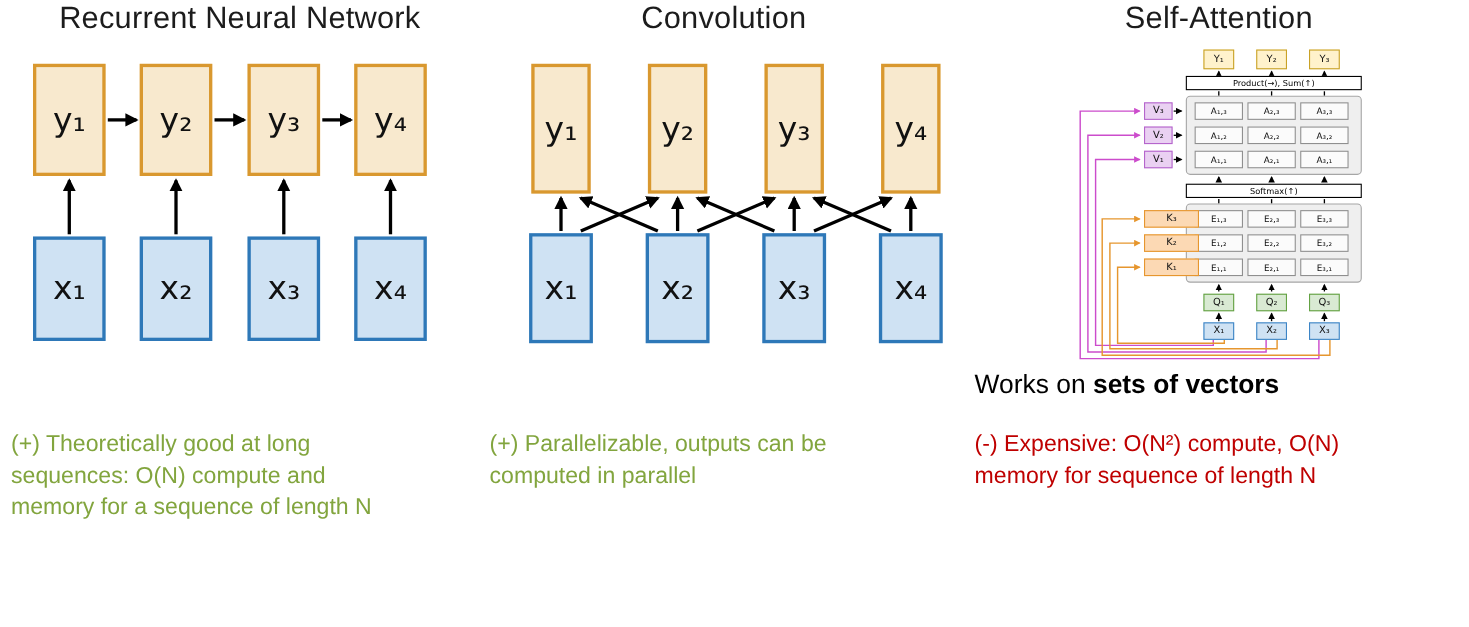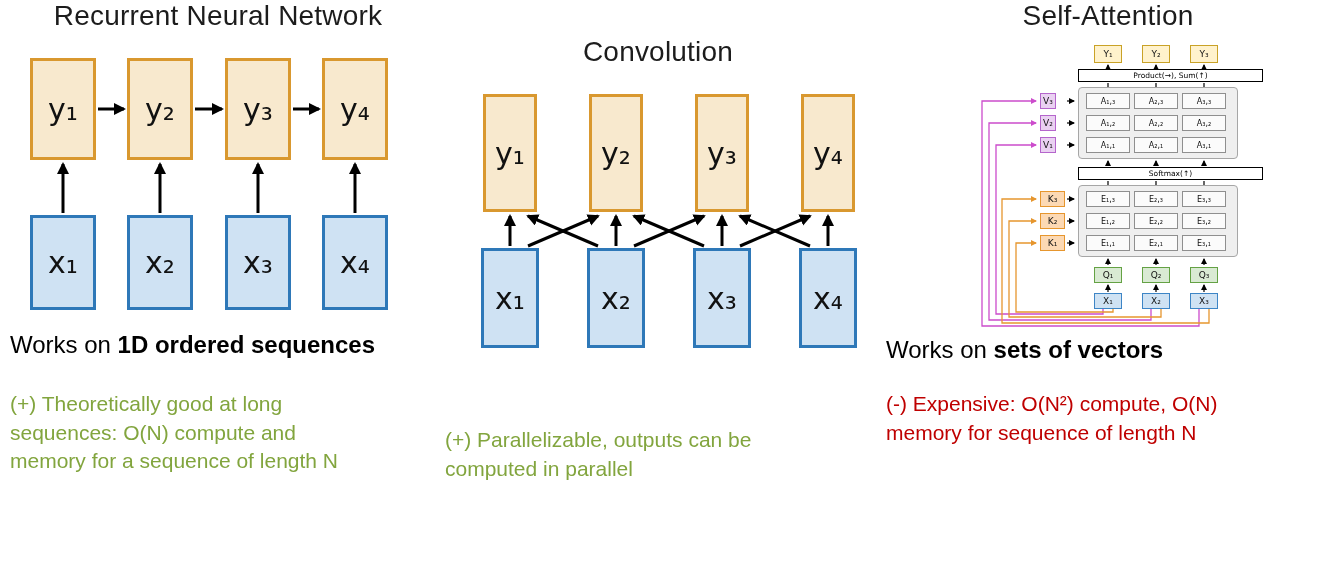--- a/index.html
+++ b/index.html
@@ -4,21 +4,21 @@
 <style>
   * { margin:0; padding:0; box-sizing:border-box; }
   html,body { background:#ffffff; }
   body {
     width:1335px; height:570px; position:relative; overflow:hidden;
     font-family:"Liberation Sans", sans-serif;
   }
   .canvas { position:absolute; inset:0; }
   .col { position:absolute; top:0; }
   #col-rnn  { left:8px;   width:420px; }
-  #col-conv { left:443px; width:430px;margin-top:36px; }
+  #col-conv { left:443px; width:430px; }
   #col-att  { left:884px; width:448px; }
 
   .title { font-size:28px; font-weight:400; color:#1c1c1c; text-align:center; letter-spacing:.2px; }
 
   .diagram { position:absolute; }
   .rnn-diagram  { left:0;   top:50px; width:410px; height:280px; }
   .conv-diagram { left:0;   top:50px; width:430px; height:280px; }
   .att-diagram  { left:92px; top:45px; width:280px; height:288px; }
   svg.arrows { position:absolute; inset:0; width:100%; height:100%; overflow:visible; }
 
@@ -44,26 +44,26 @@
   .notes .red   { color:var(--red-text,#bf0000); }
 
   
   .abox {
     position:absolute; display:flex; align-items:center; justify-content:center;
     font-family:"DejaVu Sans", sans-serif; font-size:9px; color:#111; border:1px solid #555;
   }
   .ybox { width:28px; height:18px; background:#fff2cc; border-color:#c9a227; }
   .qbox { width:28px; height:16px; background:#d9ead3; border-color:#64a244; }
   .xsbox{ width:28px; height:16px; background:var(--input-box-fill,#cfe2f3); border-color:#3d85c6; }
-  .vbox { width:16px; height:16px; background:#ead1f2; border-color:#b565cc; left:64px; }
-  .kbox { width:25px; height:16px; background:#fcd9b4; border-color:#e6962e; left:64px; }
+  .vbox { width:26px; height:16px; background:#ead1f2; border-color:#b565cc; left:64px; }
+  .kbox { width:50px; height:16px; background:#fcd9b4; border-color:#e6962e; left:64px; }
   .panel { position:absolute; left:102px; width:160px; height:72px; background:#efefef; border:1px solid #a6a6a6; border-radius:4px; }
   .cell { width:44px; height:16px; background:#fbfbfb; border:1px solid #8f8f8f; font-size:8px; }
   .bar {
-    position:absolute; left:102px; width:185px; height:13px; background:#fff; border:1px solid #000;
+    position:absolute; left:102px; width:160px; height:13px; background:#fff; border:1px solid #000;
     display:flex; align-items:center; justify-content:center;
     font-family:"DejaVu Sans", sans-serif; font-size:7.5px; color:#000;
   }
   .ln-b { stroke:#000; stroke-width:1.2; fill:none; }
   .ln-m { stroke:var(--magenta-line,#cc4ccc); stroke-width:1.3; fill:none; }
   .ln-o { stroke:var(--orange-line,#e6962e); stroke-width:1.3; fill:none; }
 </style>
 </head>
 <body>
 
@@ -94,21 +94,20 @@
       <div class="box out" style="left:22px">y₁</div>
       <div class="box out" style="left:119px">y₂</div>
       <div class="box out" style="left:217px">y₃</div>
       <div class="box out" style="left:314px">y₄</div>
       <div class="box in" style="left:22px">x₁</div>
       <div class="box in" style="left:119px">x₂</div>
       <div class="box in" style="left:217px">x₃</div>
       <div class="box in" style="left:314px">x₄</div>
     </div>
 
-    <div class="works-on"><span>Works on </span><b>1D ordered sequences</b></div>
 
     <div class="notes">
       <p class="green">(+) Theoretically good at long sequences: O(N) compute and memory for a sequence of length N</p>
     </div>
   </section>
 
   <section class="col" id="col-conv">
     <h2 class="title">Convolution</h2>
 
     <div class="diagram conv-diagram">

